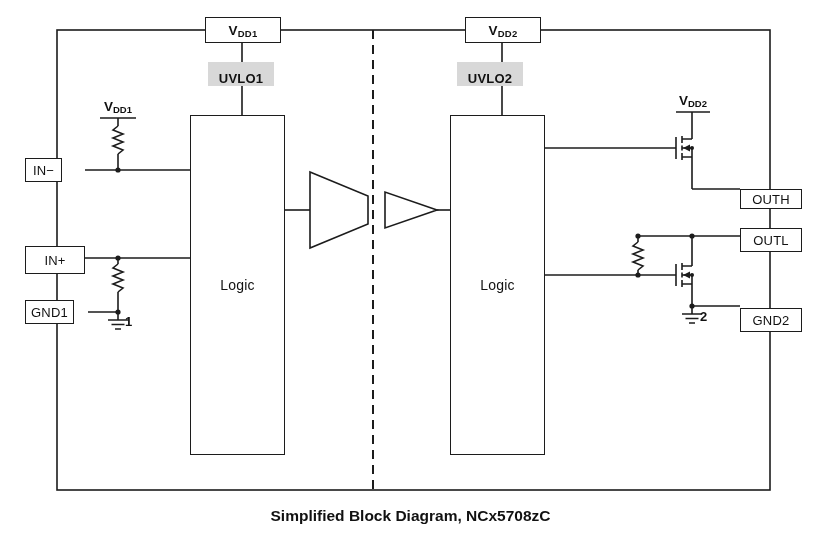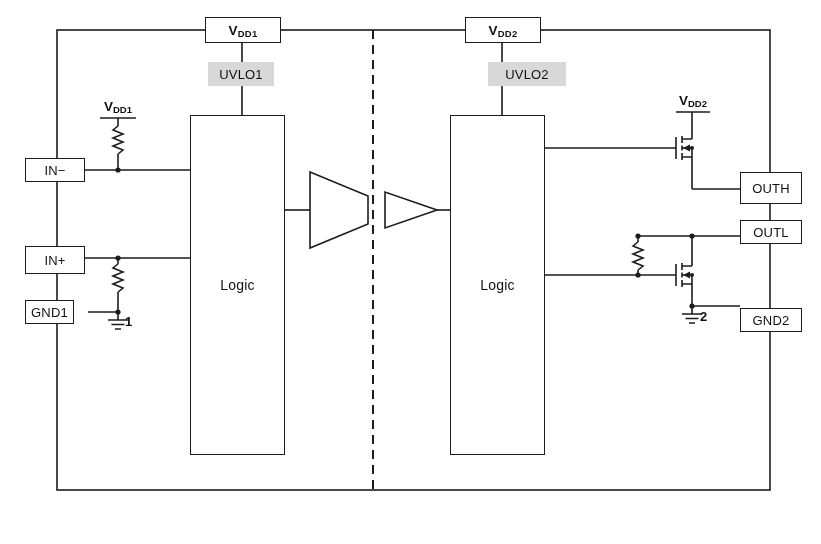--- a/index.html
+++ b/index.html
@@ -7,21 +7,21 @@
           font-family:"Liberation Sans","DejaVu Sans",sans-serif;color:#111;overflow:hidden;}
   .canvas svg{position:absolute;left:0;top:0;}
   .wire{fill:none;stroke:var(--line,#1c1c1c);stroke-width:1.6;}
   .dash{stroke-width:2;stroke-dasharray:9 6;}
   .shape{fill:#ffffff;stroke:var(--line,#1c1c1c);stroke-width:1.6;}
   .dot{fill:var(--line,#1c1c1c);stroke:none;}
   .box{position:absolute;display:flex;align-items:center;justify-content:center;
        background:#ffffff;border:1.6px solid var(--line,#1c1c1c);box-sizing:border-box;
        font-size:13.5px;letter-spacing:.2px;}
   .supply{font-weight:bold;}
-  .uvlo{background:var(--uvlo-fill,#d8d8d8);border:none;font-weight:normal;font-size:13px;}
+  .uvlo{background:var(--uvlo-fill,#d8d8d8);border:none;font-weight:bold;font-size:13px;align-items:flex-end;}
   .logic{font-size:14px;font-weight:400;}
   .pin{font-weight:400;font-size:13px;}
   .flabel{position:absolute;display:flex;justify-content:center;align-items:center;
           font-weight:bold;font-size:13.5px;}
   .box sub,.flabel sub{font-size:9.5px;line-height:0;transform:translateY(3.5px);}
   .gref{position:absolute;font-weight:bold;font-size:13px;}
   .caption{position:absolute;left:0;right:0;top:507px;text-align:center;font-weight:bold;font-size:15.5px;}
 </style>
 </head>
 <body>
@@ -108,57 +108,58 @@
       <sub>DD1</sub>
     </div>
   <div class="box supply" style="left:465px;top:17px;width:76px;height:26px">
       <span>V</span>
       <sub>DD2</sub>
     </div>
 
   <div class="box uvlo" style="left:208px;top:62px;width:66px;height:24px">
       <span>UVLO1</span>
     </div>
-  <div class="box uvlo" style="left:488px;top:62px;width:78px;height:24px">
+  <div class="box uvlo" style="left:457px;top:62px;width:66px;height:24px">
       <span>UVLO2</span>
     </div>
 
   <div class="box logic" style="left:190px;top:115px;width:95px;height:340px">
       <span>Logic</span>
     </div>
   <div class="box logic" style="left:450px;top:115px;width:95px;height:340px">
       <span>Logic</span>
     </div>
 
-  <div class="box pin" style="left:25px;top:158px;width:60px;height:24px">
+  <div class="box pin" style="left:25px;top:158px;width:37px;height:24px">
       <span>IN−</span>
     </div>
   <div class="box pin" style="left:25px;top:246px;width:60px;height:28px">
       <span>IN+</span>
     </div>
   <div class="box pin" style="left:25px;top:300px;width:49px;height:24px">
       <span>GND1</span>
     </div>
 
-  <div class="box pin" style="left:740px;top:172px;width:62px;height:32px">
+  <div class="box pin" style="left:740px;top:189px;width:62px;height:20px">
       <span>OUTH</span>
     </div>
-  <div class="box pin" style="left:740px;top:220px;width:62px;height:24px">
+  <div class="box pin" style="left:740px;top:228px;width:62px;height:24px">
       <span>OUTL</span>
     </div>
   <div class="box pin" style="left:740px;top:308px;width:62px;height:24px">
       <span>GND2</span>
     </div>
 
   <div class="flabel" style="left:94px;top:96px;width:48px;height:20px">
       <span>V</span>
       <sub>DD1</sub>
     </div>
   <div class="flabel" style="left:669px;top:90px;width:48px;height:20px">
       <span>V</span>
       <sub>DD2</sub>
     </div>
 
   <div class="gref" style="left:125px;top:314px">1</div>
   <div class="gref" style="left:700px;top:309px">2</div>
 
+  <div class="caption">Simplified Block Diagram, NCx5708zC</div>
 
 </div>
 
 </body></html>

